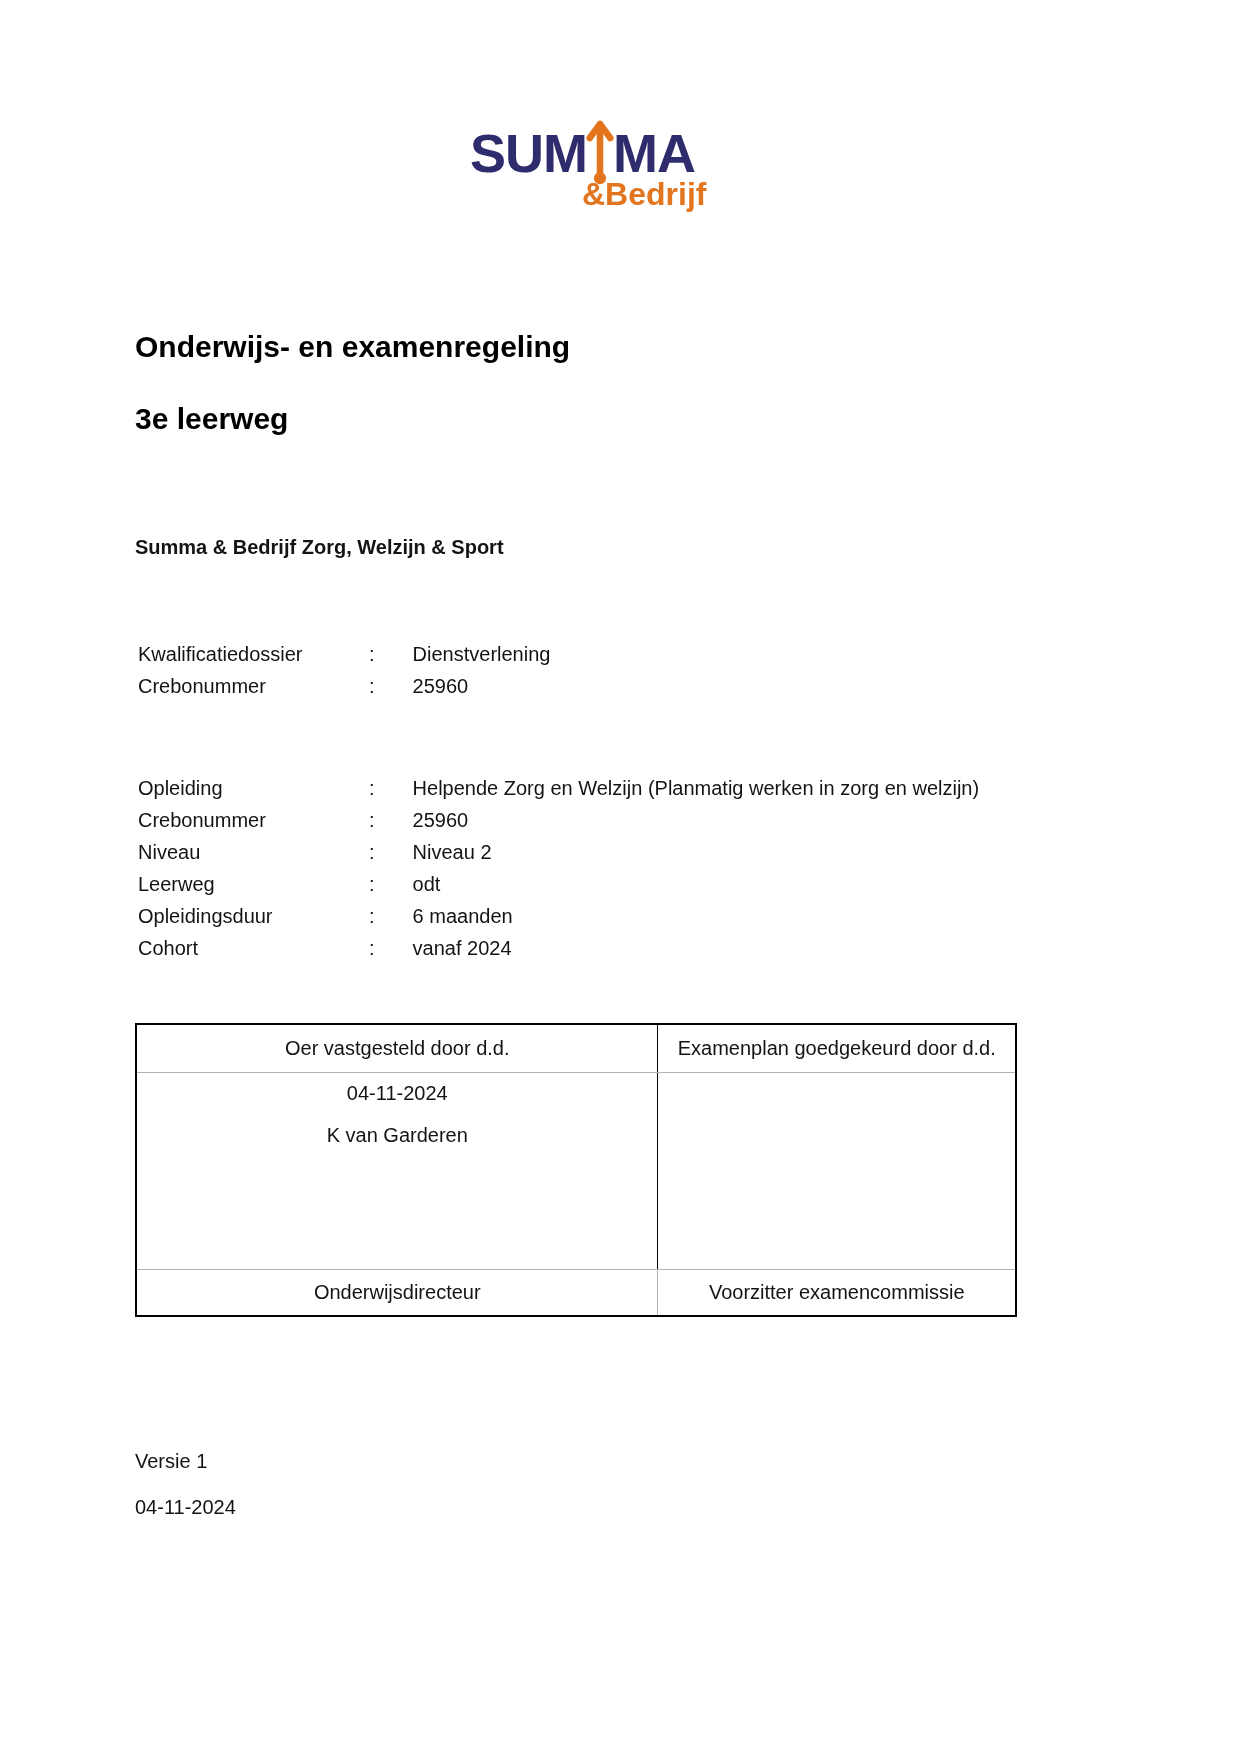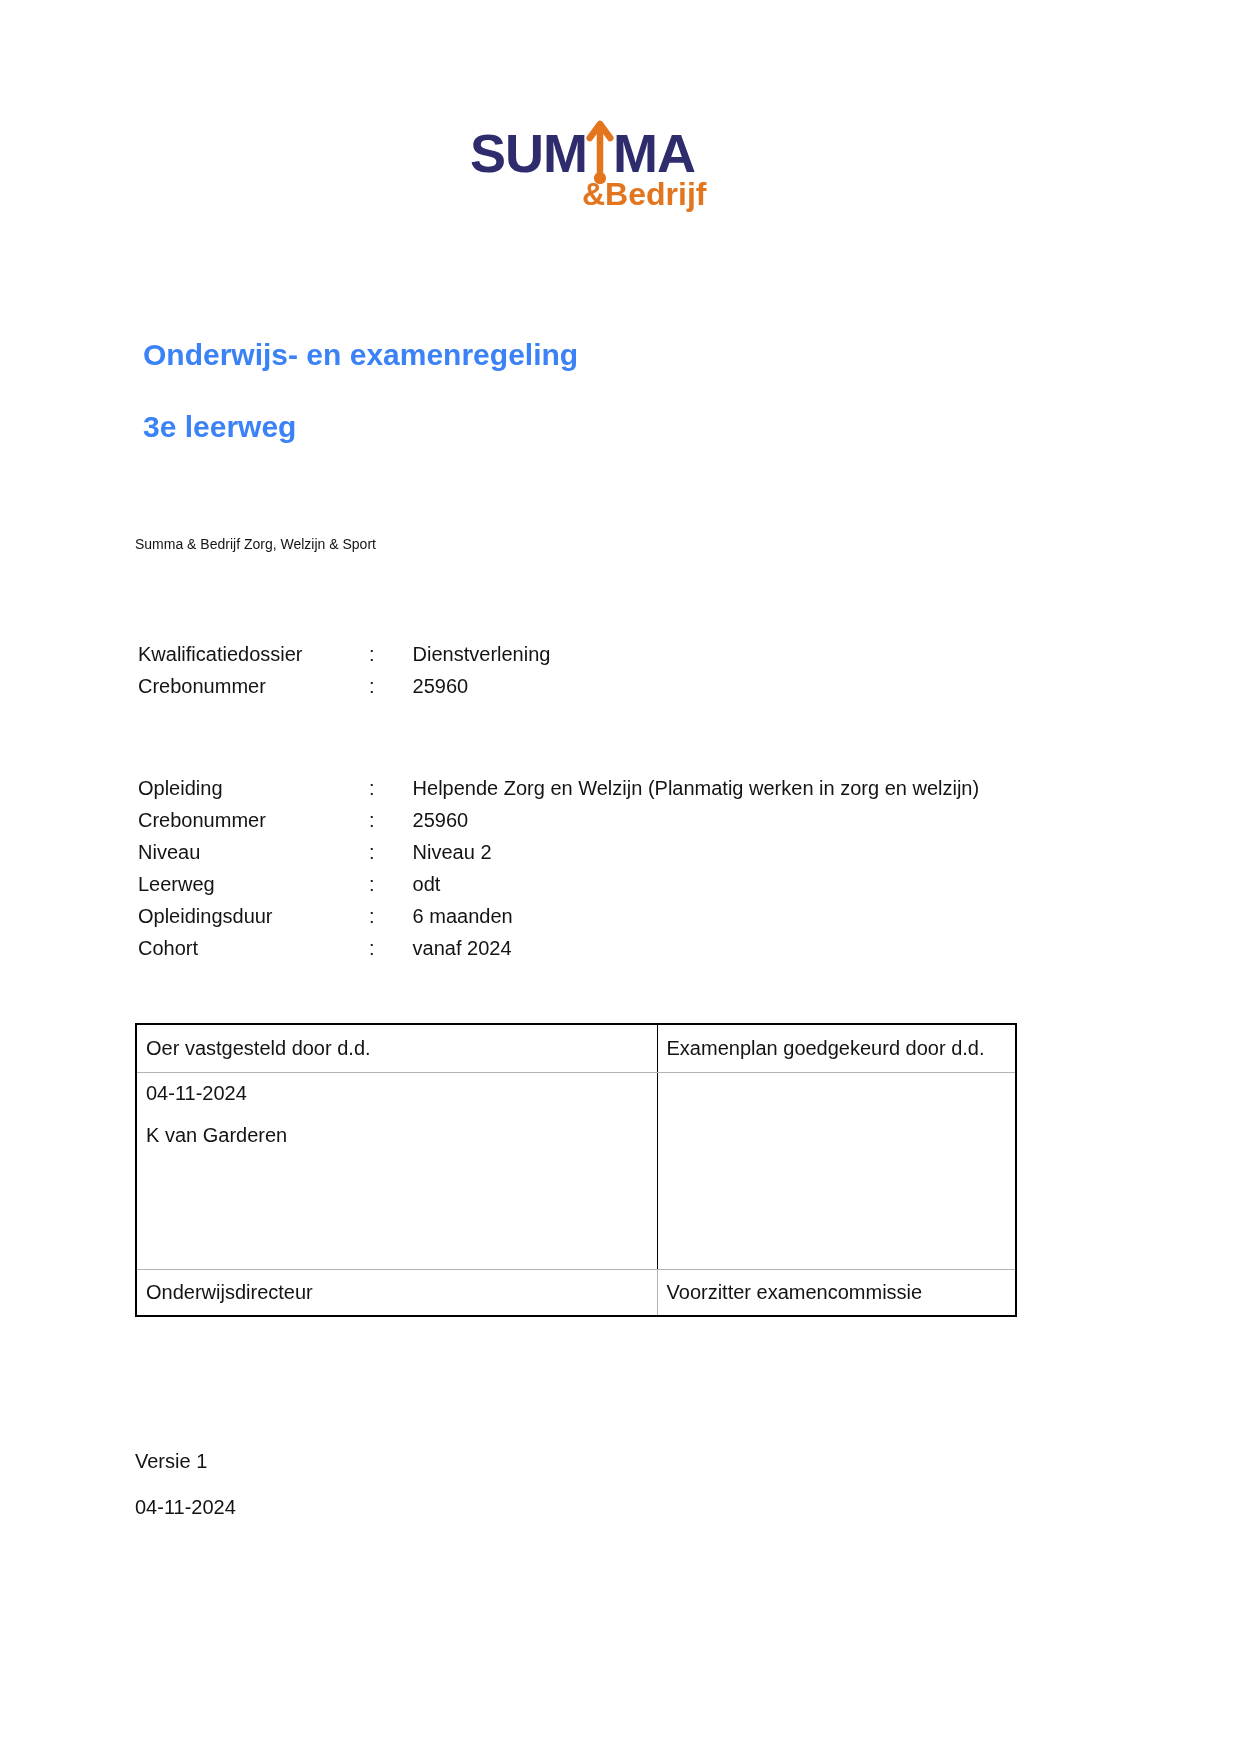--- a/index.html
+++ b/index.html
@@ -43,34 +43,34 @@
     line-height: 44px;
     font-weight: bold;
     color: var(--orange, #e2751d);
     white-space: nowrap;
   }
 
   
   .doc-title {
     position: absolute;
     left: 135px;
-    margin: 8px;
+    margin: 0;
     font-size: 30px;
     font-weight: bold;
-    color: #3b82f6;
+    color: #000000;
     white-space: nowrap;
   }
   .doc-title.line1 { top: 330px; }
   .doc-title.line2 { top: 402px; }
   .org-name {
     position: absolute;
     left: 135px;
     top: 536px;
-    font-size: 14px;
-    font-weight: normal;
+    font-size: 20px;
+    font-weight: bold;
     white-space: nowrap;
   }
 
   
   .fields { position: absolute; left: 138px; font-size: 20px; }
   .fields.block1 { top: 638px; }
   .fields.block2 { top: 772px; }
   .frow { display: flex; height: 32px; line-height: 32px; white-space: nowrap; gap: 29px; }
   .flabel { width: 202px; flex: 0 0 auto; }
   .fcolon { margin-right: 9px; }
@@ -81,21 +81,21 @@
     left: 135px;
     top: 1023px;
     width: 882px;
     border-collapse: collapse;
     table-layout: fixed;
     font-size: 20px;
   }
   .approval td { padding: 0 8px 0 9px; }
   .col-left  { width: 508px; }
   .col-right { width: 350px; }
-  .approval, .approval tr, .approval td { box-sizing: border-box; }
+  .approval, .approval tr, .approval td { box-sizing: border-box; text-align: center; }
   .approval { border: 2px solid var(--border-strong, #000); }
   .row-head td {
     height: 48px;
     vertical-align: middle;
     border-bottom: 1px solid var(--border-light, #b3b3b3);
   }
   .row-head td:first-child { border-right: 1px solid var(--border-strong, #000); }
   .row-body td {
     height: 197px;
     vertical-align: top;

